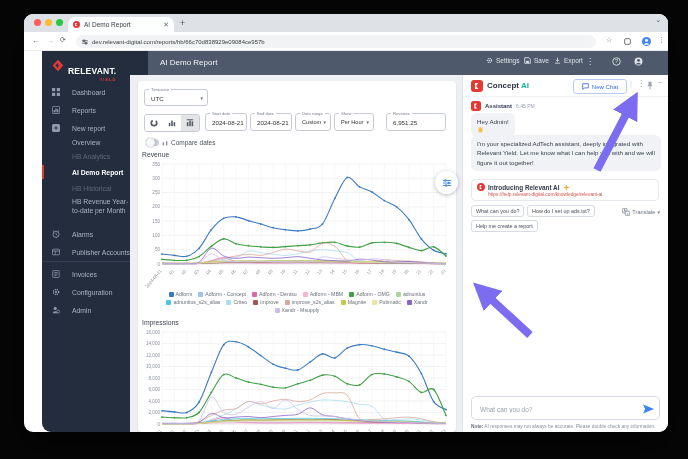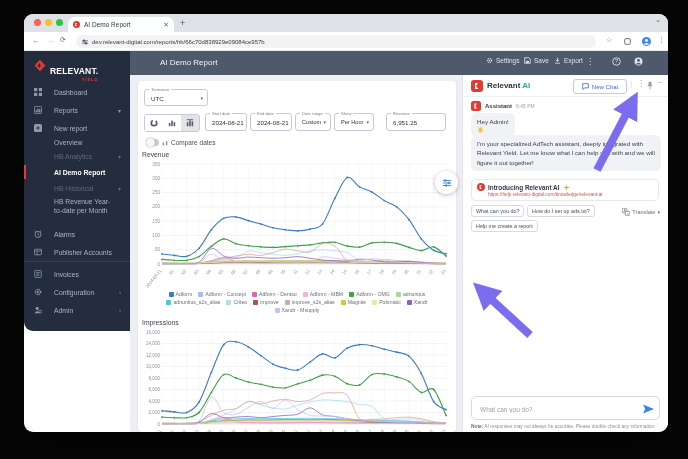--- a/index.html
+++ b/index.html
@@ -19,21 +19,21 @@
   .urlbar{position:absolute;left:0;top:18px;width:100%;height:19px;background:#fff;border-bottom:1px solid #e8eaed;box-sizing:border-box;}
   .nav-ic{position:absolute;top:4px;font-size:8px;color:#5f6368;}
   .urlpill{position:absolute;left:52px;top:3px;width:520px;height:13px;background:#f1f3f4;border-radius:7px;
            display:flex;align-items:center;padding:0 6px;box-sizing:border-box;gap:4px;}
   .url-text{font-size:6px;color:#3c4043;white-space:nowrap;}
   
   .appbar{position:absolute;left:106px;top:37px;width:538px;height:24px;background:#4e5a6b;}
   .appbar .title{position:absolute;left:30px;top:7px;font-size:8px;color:#f2f4f7;}
   .act{position:absolute;top:6px;display:flex;align-items:center;gap:3px;color:#dfe4ea;font-size:6.5px;}
   
-  .sidebar{position:absolute;left:0;top:37px;width:106px;height:280px;background:#232d3e;border-radius:0 0 0 9px;}
+  .sidebar{position:absolute;left:18px;top:37px;width:106px;height:381px;background:#232d3e;border-radius:0 0 0 9px;}
   .brand{position:absolute;left:10px;top:9px;display:flex;align-items:flex-start;gap:3px;}
   .brand-name{font-size:8.5px;font-weight:bold;color:#fff;letter-spacing:.2px;}
   .brand-sub{font-size:4px;color:#e23a34;font-weight:bold;display:block;text-align:right;margin-top:-1px;letter-spacing:1px;}
   .sb-item{position:absolute;left:0;width:106px;display:flex;align-items:center;color:#aab3c0;font-size:6.8px;}
   .sb-item .lbl{margin-left:30px;}
   .sb-item .ic{position:absolute;left:10px;display:flex;}
   .sb-item .chev{position:absolute;right:9px;font-size:6px;color:#8f99a8;}
   .sb-item.active .lbl{color:#fff;font-weight:bold;}
   .sb-item.active::before{content:"";position:absolute;left:0;top:0;bottom:0;width:2px;background:#e23a34;}
   .sb-item.dim .lbl,.sb-item.dim .chev{color:#5e6878;}
@@ -692,21 +692,21 @@
         </svg>
     </div>
   </div>
 
   <div class="chat">
     <div class="chat-head">
       <svg style="position:absolute;left:8px;top:5px" width="12" height="12" viewBox="0 0 12 12">
           <rect width="12" height="12" rx="3" fill="#e23a34"></rect>
           <path d="M4 9V3h3.2L5 6l2.4 3z" fill="#fff"></path>
         </svg>
-      <span class="chat-title"><span>Relevant</span> <span class="ai">AI</span></span>
+      <span class="chat-title"><span>Concept</span> <span class="ai">AI</span></span>
       <div class="newchat">
         <svg width="7" height="7" viewBox="0 0 10 10">
             <path d="M1 1h8v6H4L1 9z" fill="none" stroke="#3b6be0" stroke-width="1.2"></path>
           </svg>
         <span>New Chat</span>
       </div>
       <span class="hd-ic" style="left:167px;color:#d6dae2">|</span>
       <span class="hd-ic" style="left:174px">⋮</span>
       <svg class="hd-ic" style="left:183px;top:6px" width="8" height="9" viewBox="0 0 10 12">
           <path d="M3 1h4v4l1.5 2h-7L3 5z" fill="#9aa1ac"></path>

